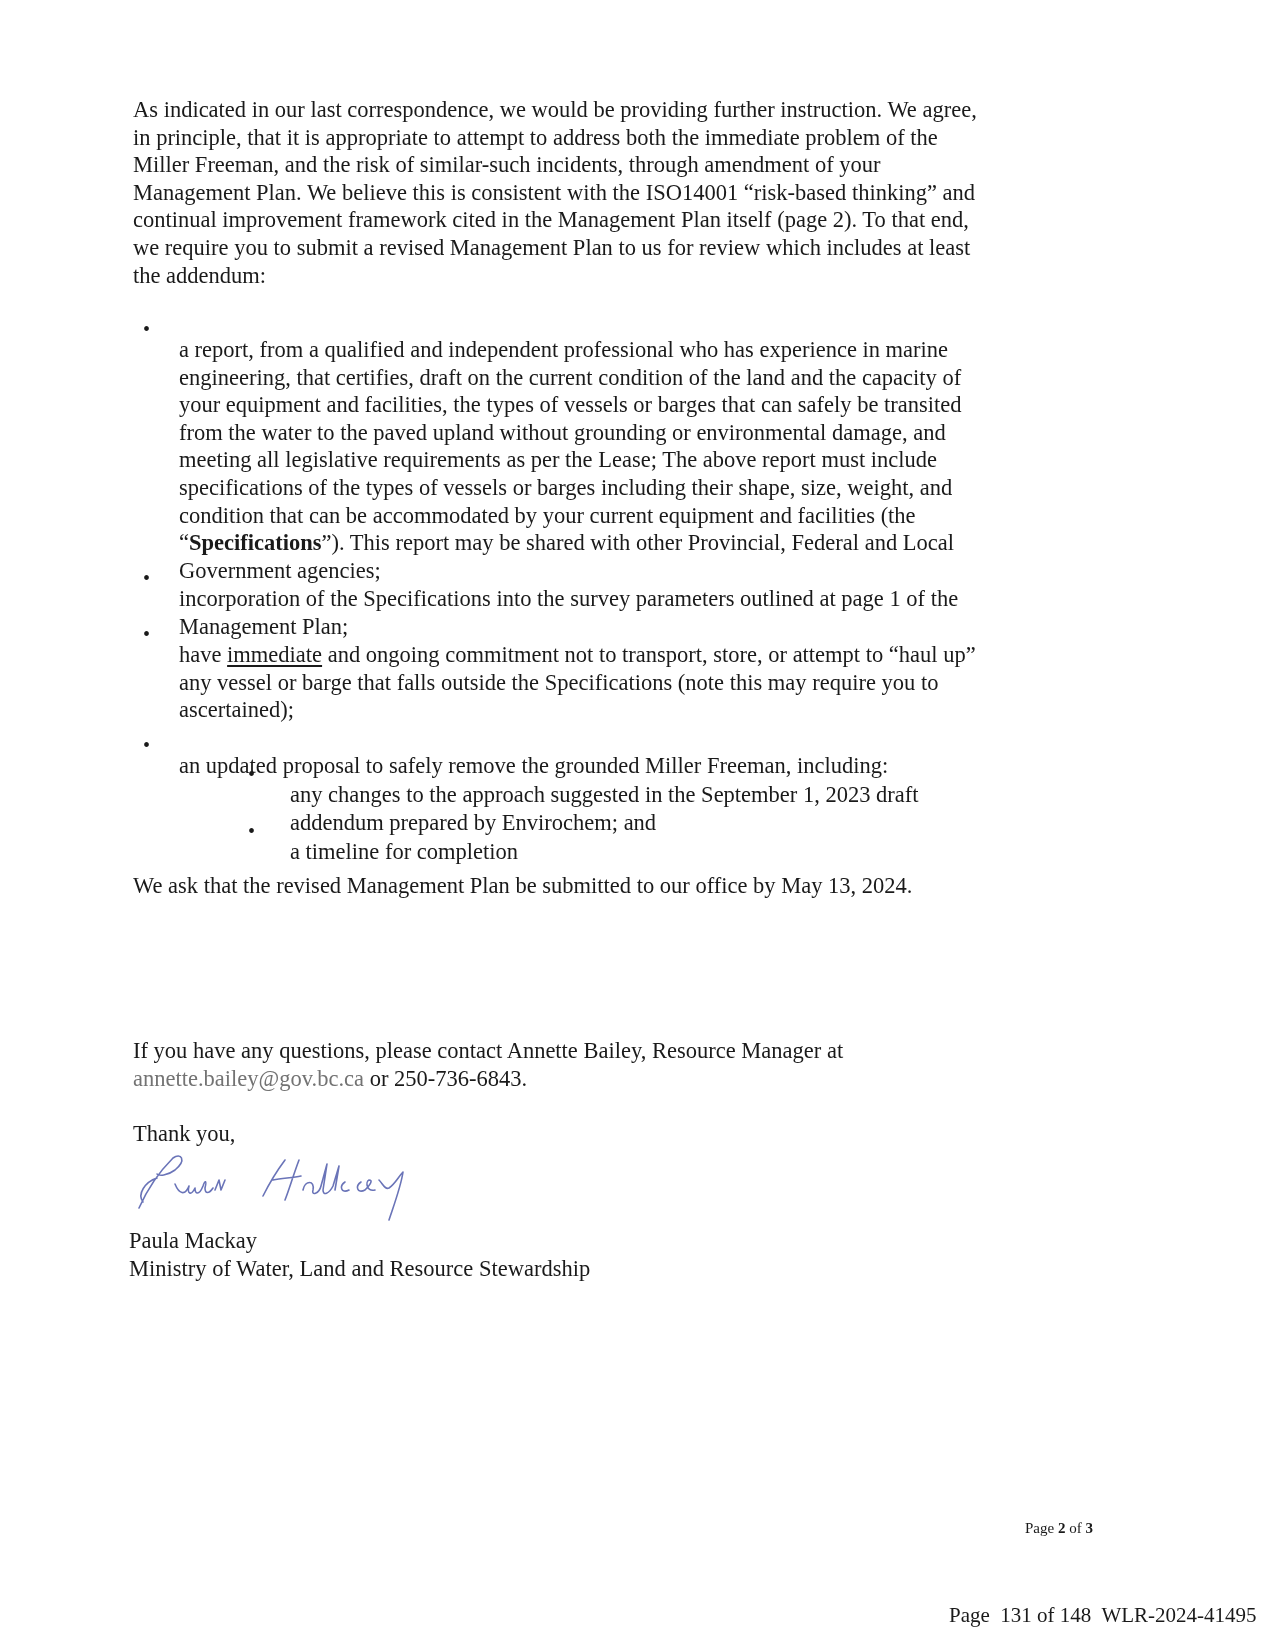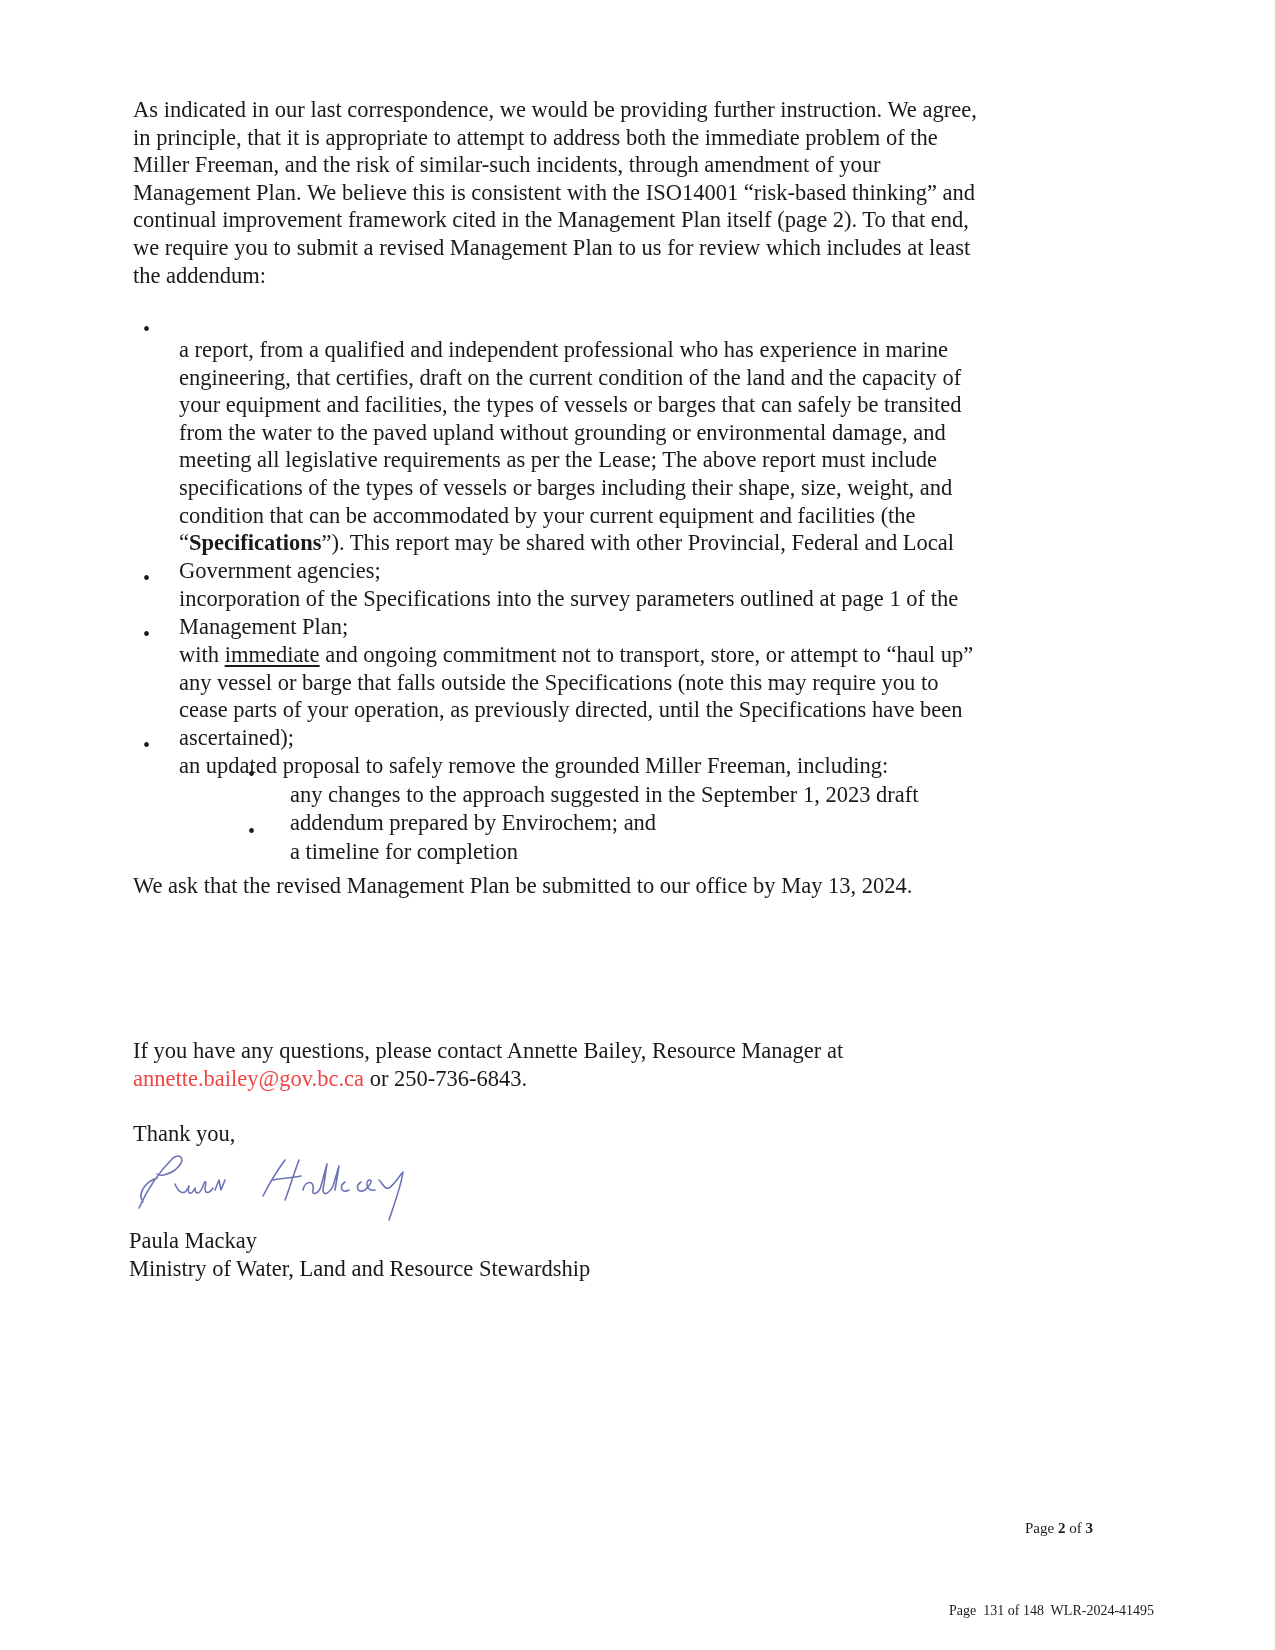--- a/index.html
+++ b/index.html
@@ -7,25 +7,25 @@
          font-family: "Liberation Serif", "DejaVu Serif", serif; color: #1a1a1a; }
   .page { position: absolute; left: 0; top: 0; width: 1275px; height: 1600px; }
   .para { position: absolute; left: 133px; font-size: 22.5px; line-height: 27.6px; white-space: nowrap; }
   .line { display: block; }
   .bullet-item { position: absolute; left: 133px; font-size: 22.5px; line-height: 27.6px; white-space: nowrap; }
   .bullet-dot { position: absolute; left: 10px; top: 0; font-size: 20px; }
   .bullet-text { position: absolute; left: 46px; top: 0; margin-top: 20px; }
   .sub-item { position: absolute; left: 238px; font-size: 22.5px; line-height: 27.6px; white-space: nowrap; }
   .sub-item .bullet-dot { left: 10px; }
   .sub-item .bullet-text { left: 52px; }
-  .link { color: #ef4444; text-decoration: none; }
+  .link { color: #737373; text-decoration: none; }
   u { text-decoration: underline; text-underline-offset: 3px; }
   .sig { position: absolute; left: 133px; top: 1150px; width: 320px; height: 90px; }
   .pager { position: absolute; left: 1025px; top: 1520px; font-size: 15px; white-space: nowrap; }
-  .footer { position: absolute; left: 949px; top: 1603px; font-size: 14px; white-space: nowrap; }
+  .footer { position: absolute; left: 949px; top: 1603px; font-size: 21px; white-space: nowrap; }
 </style>
 </head>
 <body>
 
 <div class="page">
 
   <div class="para" style="top:96px;">
     <span class="line">As indicated in our last correspondence, we would be providing further instruction. We agree,</span>
     <span class="line">in principle, that it is appropriate to attempt to address both the immediate problem of the</span>
     <span class="line">Miller Freeman, and the risk of similar-such incidents, through amendment of your</span>
@@ -54,23 +54,22 @@
     <span class="bullet-dot">•</span>
     <div class="bullet-text">
       <span class="line">incorporation of the Specifications into the survey parameters outlined at page 1 of the</span>
       <span class="line">Management Plan;</span>
     </div>
   </div>
 
   <div class="bullet-item" style="top:621px;">
     <span class="bullet-dot">•</span>
     <div class="bullet-text">
-      <span class="line"><span>with </span><u>immediate</u><span> and ongoing commitment not to transport, store, or attempt to “haul up”</span></span>
+      <span class="line"><span>have </span><u>immediate</u><span> and ongoing commitment not to transport, store, or attempt to “haul up”</span></span>
       <span class="line">any vessel or barge that falls outside the Specifications (note this may require you to</span>
-      <span class="line">cease parts of your operation, as previously directed, until the Specifications have been</span>
       <span class="line">ascertained);</span>
     </div>
   </div>
 
   <div class="bullet-item" style="top:732px;">
     <span class="bullet-dot">•</span>
     <div class="bullet-text">
       <span class="line">an updated proposal to safely remove the grounded Miller Freeman, including:</span>
     </div>
   </div>

